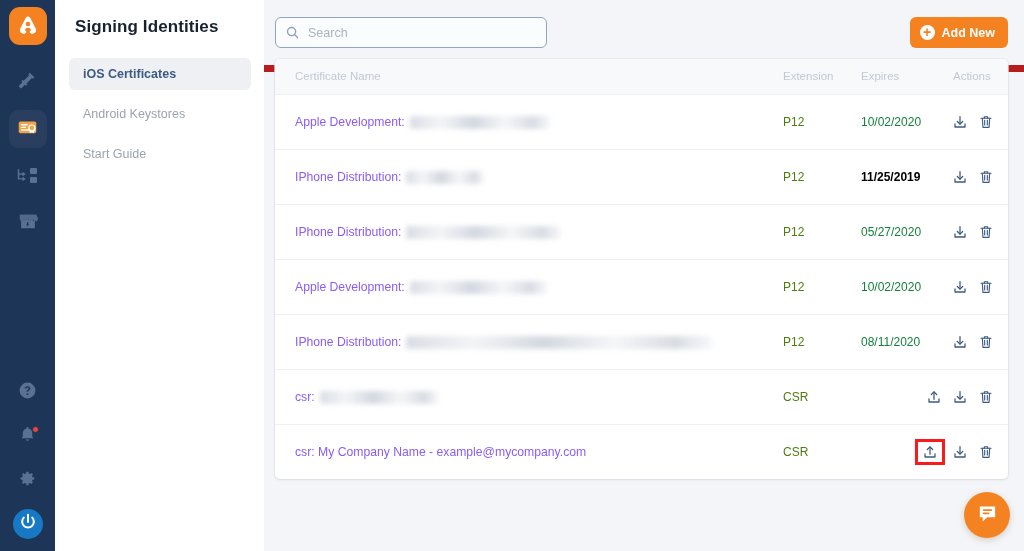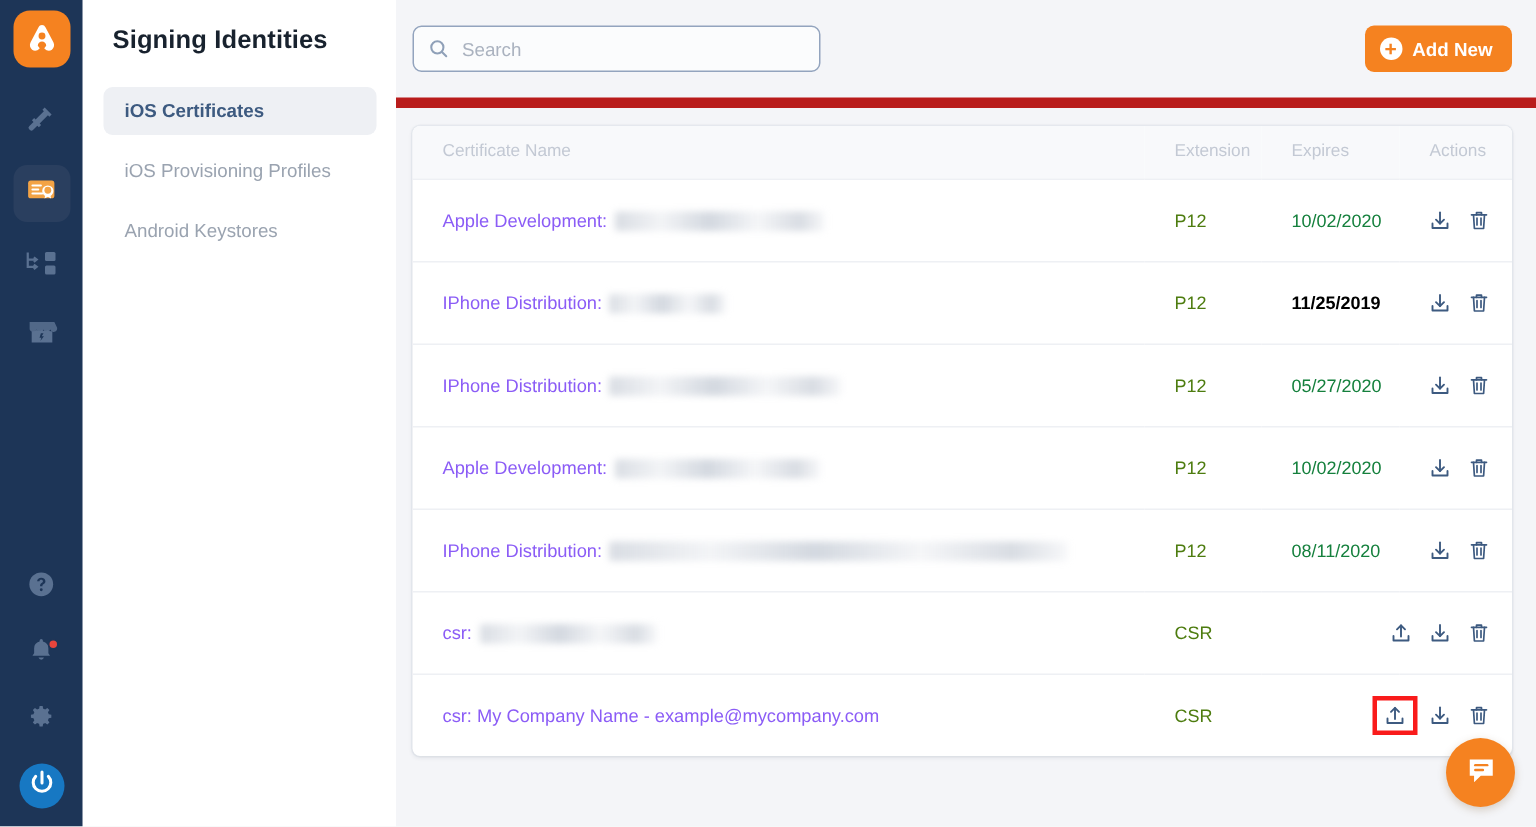--- a/index.html
+++ b/index.html
@@ -105,21 +105,21 @@
   .plus-circle {
     width: 15px; height: 15px; border-radius: 50%;
     background: #fff; color: #f58220;
     display: flex; align-items: center; justify-content: center;
     font-size: 14px; font-weight: bold; line-height: 1;
     padding-bottom: 1px;
   }
 
   
   .card {
-    position: absolute; left: 11px; top: 84px;
+    position: absolute; left: 11px; top: 59px;
     width: 733px; background: #ffffff;
     border-radius: 5px;
     box-shadow: 0 1px 3px rgba(30,40,60,.08), 0 0 0 1px rgba(230,233,240,.7);
     overflow: hidden;
   }
   table { width: 100%; border-collapse: collapse; table-layout: fixed; }
   thead th {
     background: #f8f9fb; height: 35px;
     font-size: 11.5px; font-weight: normal; color: #c3c9d4;
     text-align: left; padding: 0 0 0 20px;
@@ -272,24 +272,24 @@
     </div>
   </div>
 
   <div class="panel">
     <div class="panel-title">Signing Identities</div>
 
     <div class="nav-item active">
       <span>iOS Certificates</span>
     </div>
     <div class="nav-item">
-      <span>iOS Provisioning Profiles</span>
+      <span>Android Keystores</span>
     </div>
     <div class="nav-item">
-      <span>Android Keystores</span>
+      <span>Start Guide</span>
     </div>
   </div>
 
   <div class="main">
 
     <div class="topbar">
       <div class="search-wrap">
         <span class="search-icon">
           <svg width="15" height="15" viewBox="0 0 24 24" fill="none" stroke="#8fa0b8" stroke-width="2.2" stroke-linecap="round">
             <circle cx="10.5" cy="10.5" r="6.5"></circle>

